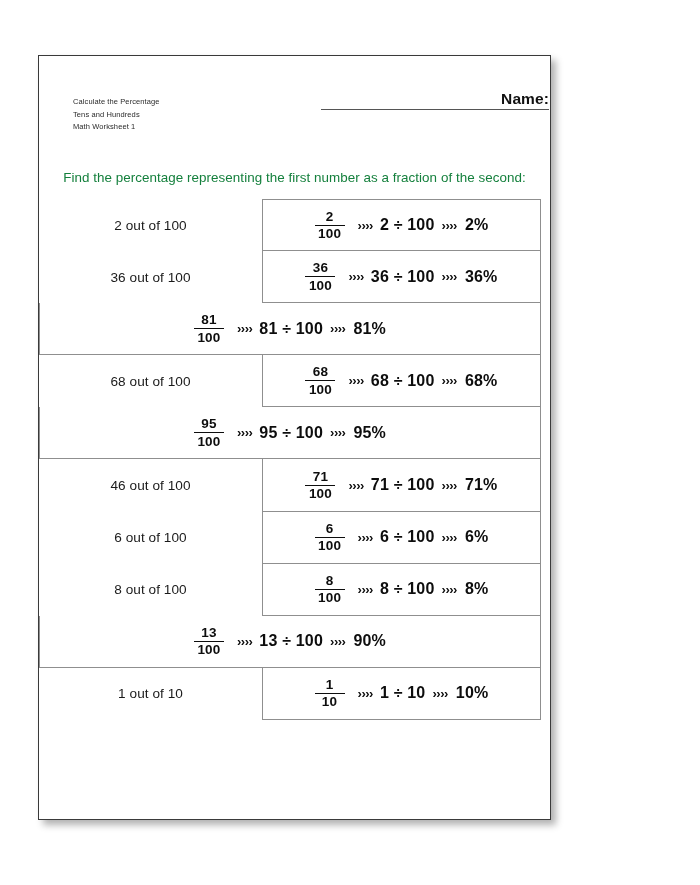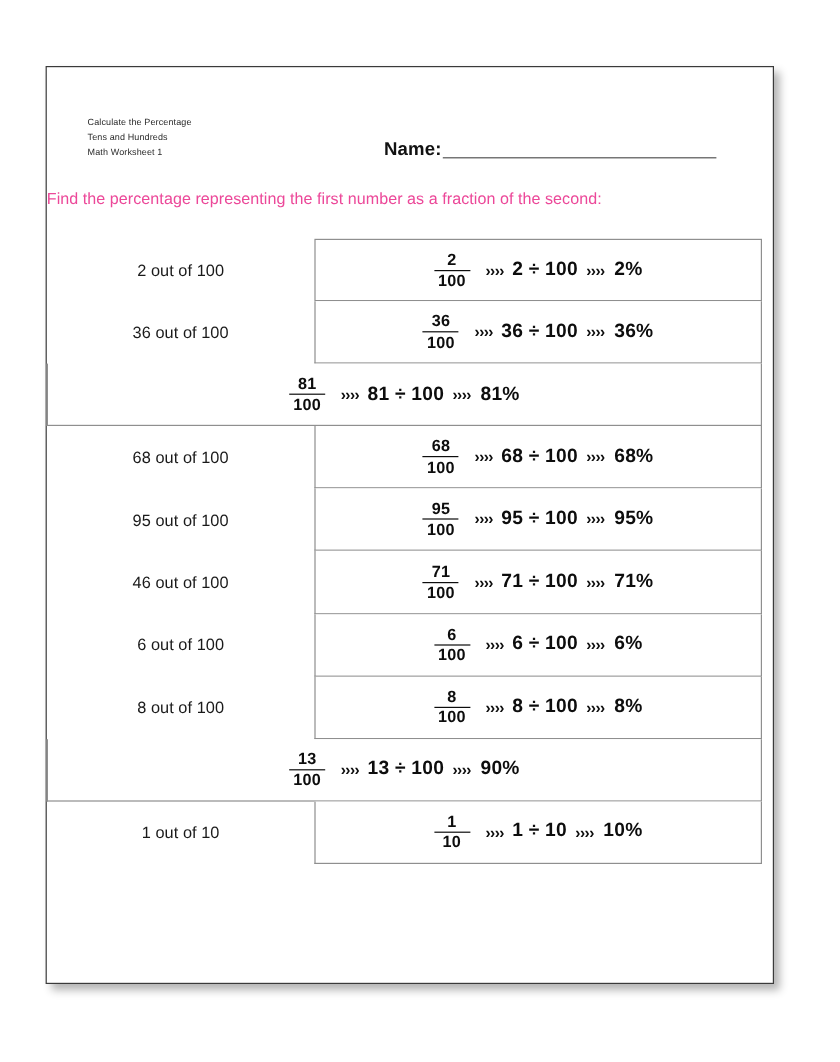--- a/index.html
+++ b/index.html
@@ -11,21 +11,21 @@
     height: 885px;
     background: #ffffff;
     font-family: "Liberation Sans", sans-serif;
     overflow: hidden;
   }
 
   #sheet {
     position: absolute;
     left: 38px;
     top: 55px;
-    width: 607px;
+    width: 513px;
     height: 765px;
     background: #ffffff;
     border: 1.5px solid #3a3a3a;
     box-sizing: border-box;
     box-shadow: 5px 5px 7px rgba(0,0,0,0.30);
   }
 
   
   .header {
     position: absolute;
@@ -41,48 +41,50 @@
     font-size: 7.5px;
     line-height: 12.5px;
     color: #2b2b2b;
     letter-spacing: 0.1px;
   }
   .meta div { white-space: nowrap; }
 
   .name-block {
     position: absolute;
     left: 281px;
-    top: 60px;
+    top: 34px;
     display: flex;
     align-items: flex-end;
     white-space: nowrap;
+    flex-direction: column;
   }
   .name-label {
     font-size: 15.5px;
     font-weight: bold;
     color: #111;
     letter-spacing: 0.1px;
   }
   .name-rule {
     display: inline-block;
     width: 228px;
     border-bottom: 1.6px solid #555;
     margin-left: 1px;
     margin-bottom: 2px;
     height: 1px;
   }
 
   
   .instruction {
     position: absolute;
     left: 0;
-    top: 102px;
-    width: 100%;
+    top: 114px;
+    width: 100%;
+    text-align: center;
     font-size: 13.4px;
-    color: #ec4899;
+    color: #15803d;
     letter-spacing: 0.05px;
   }
 
   
   .problems {
     position: absolute;
     left: 0;
     top: 143px;
     width: 100%;
   }
@@ -272,21 +274,20 @@
           </span>
           <span class="arrows">››››</span>
           <span class="expr">68 ÷ 100</span>
           <span class="arrows">››››</span>
           <span class="result">68%</span>
         </div>
       </div>
     </div>
 
     <div class="row">
-      <div class="prompt">95 out of 100</div>
       <div class="workcell">
         <div class="work">
           <span class="frac">
             <span class="num">95</span>
             <span class="bar"></span>
             <span class="den">100</span>
           </span>
           <span class="arrows">››››</span>
           <span class="expr">95 ÷ 100</span>
           <span class="arrows">››››</span>

